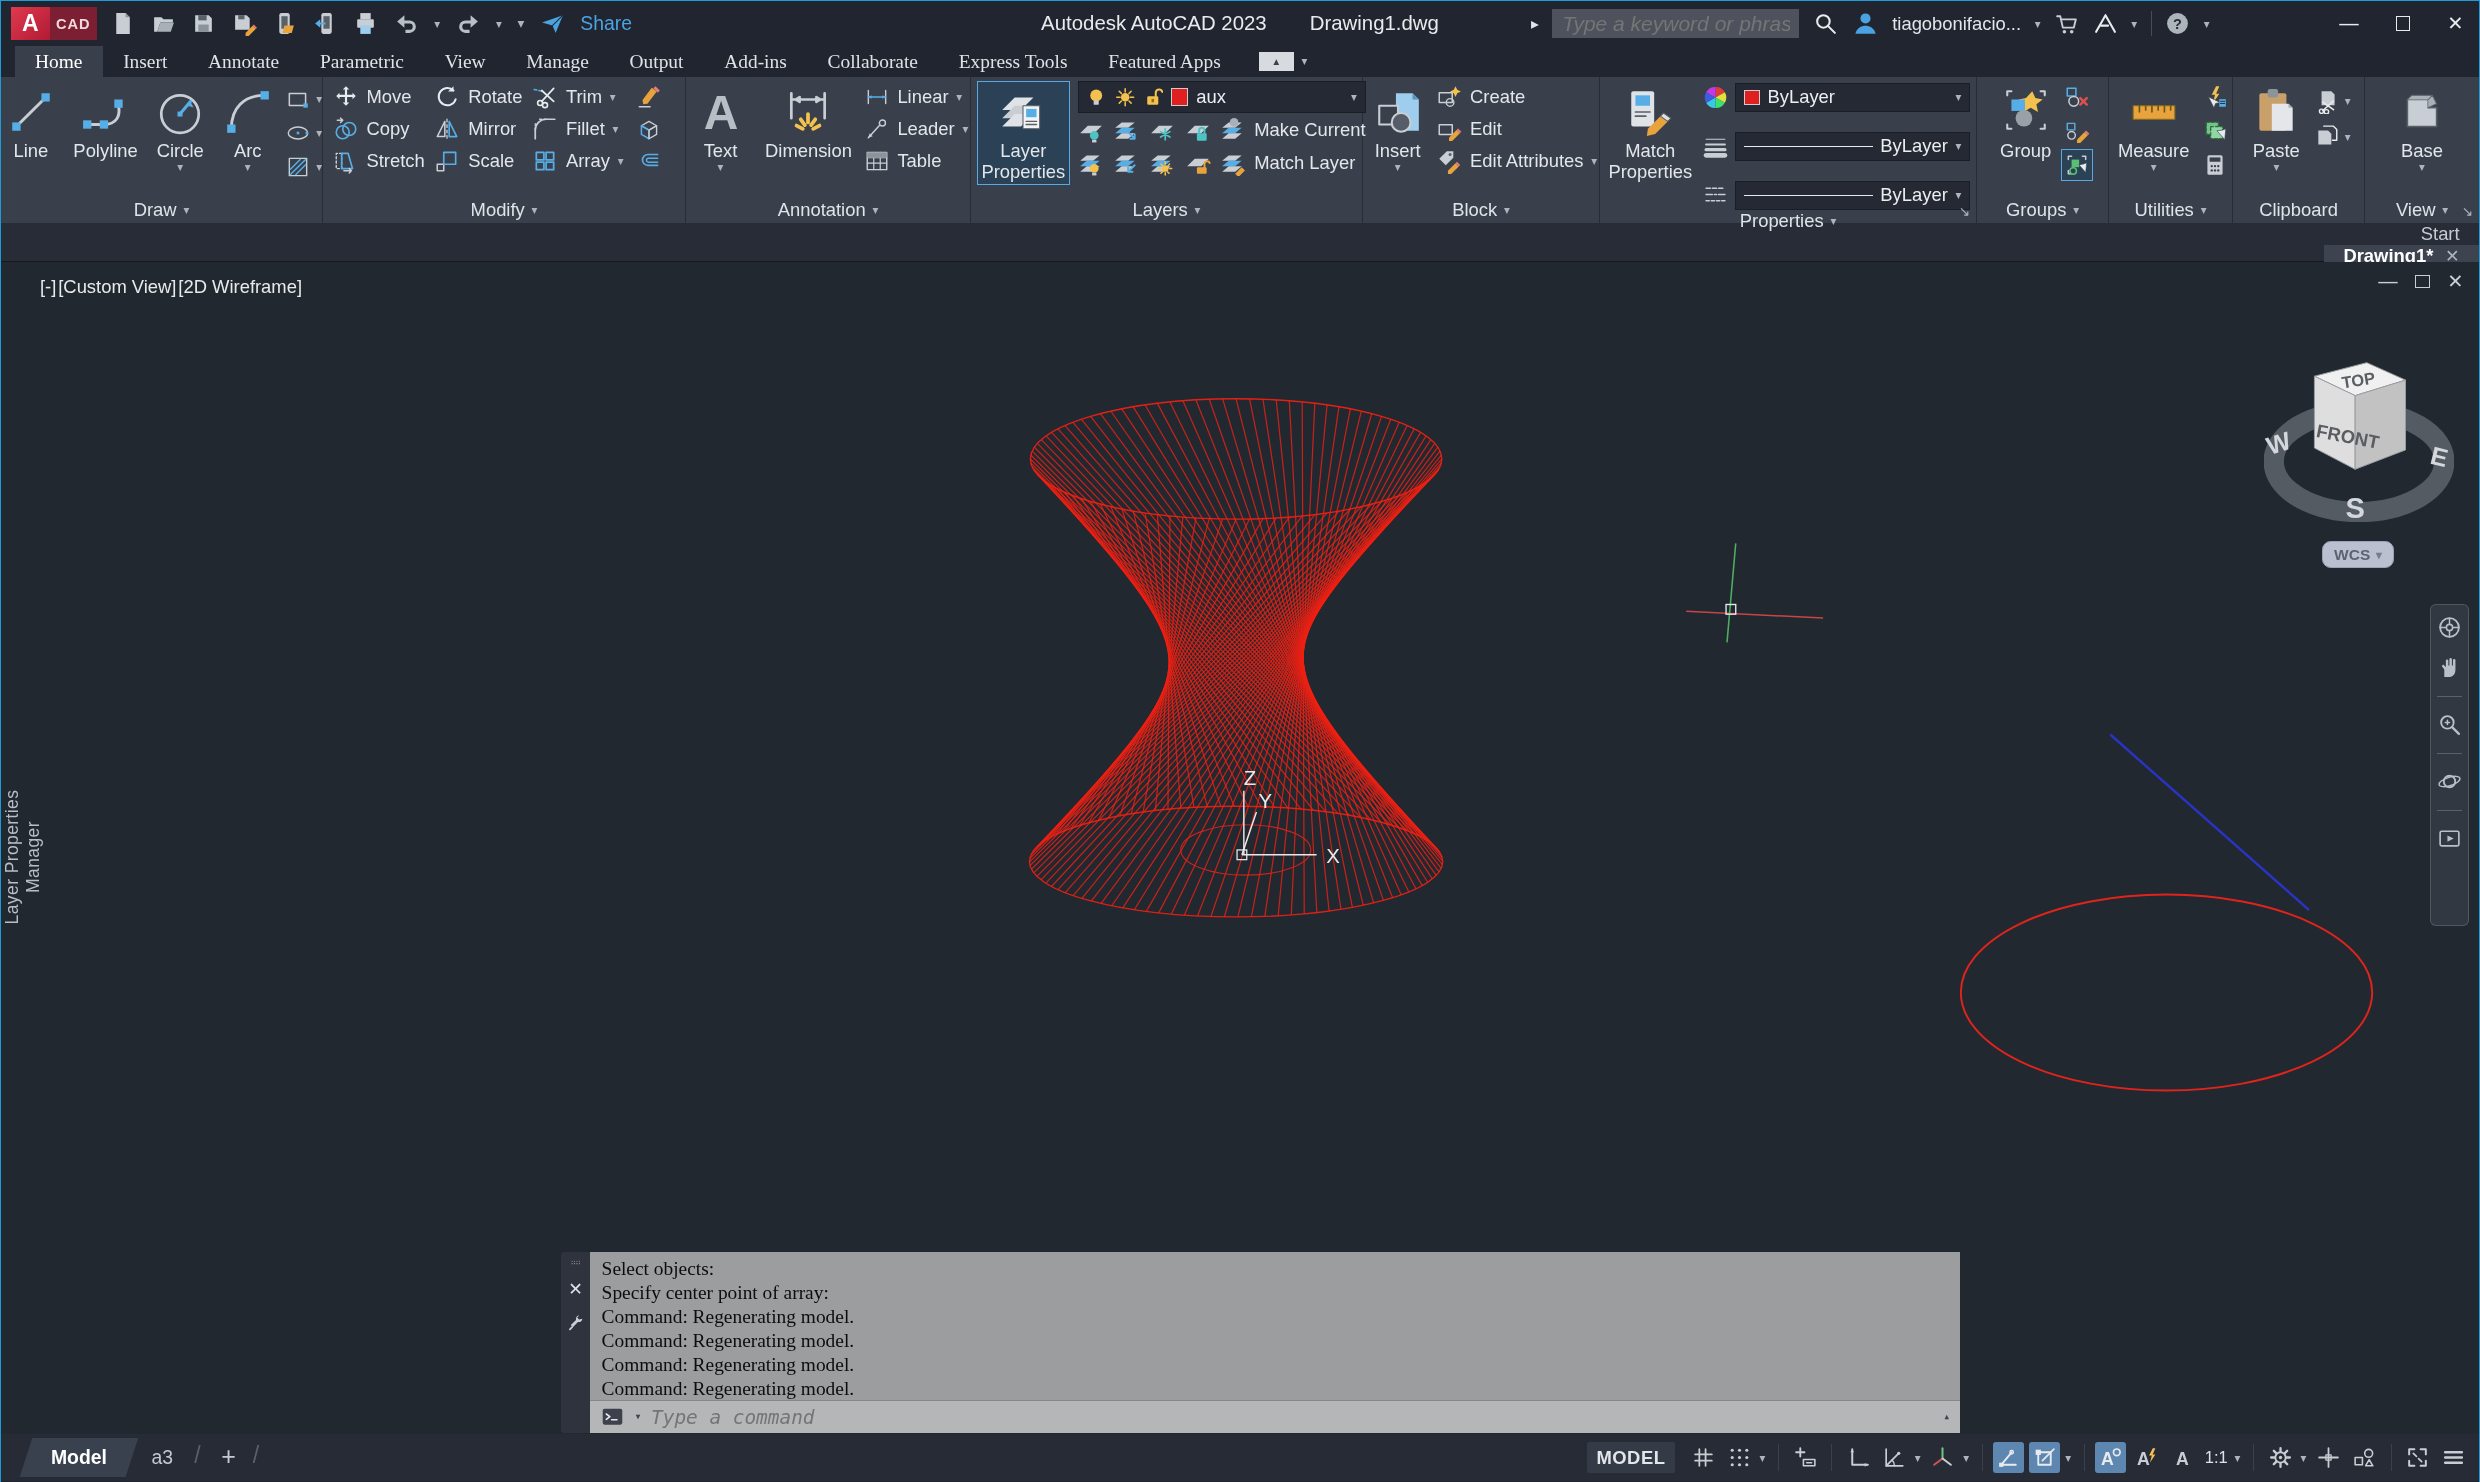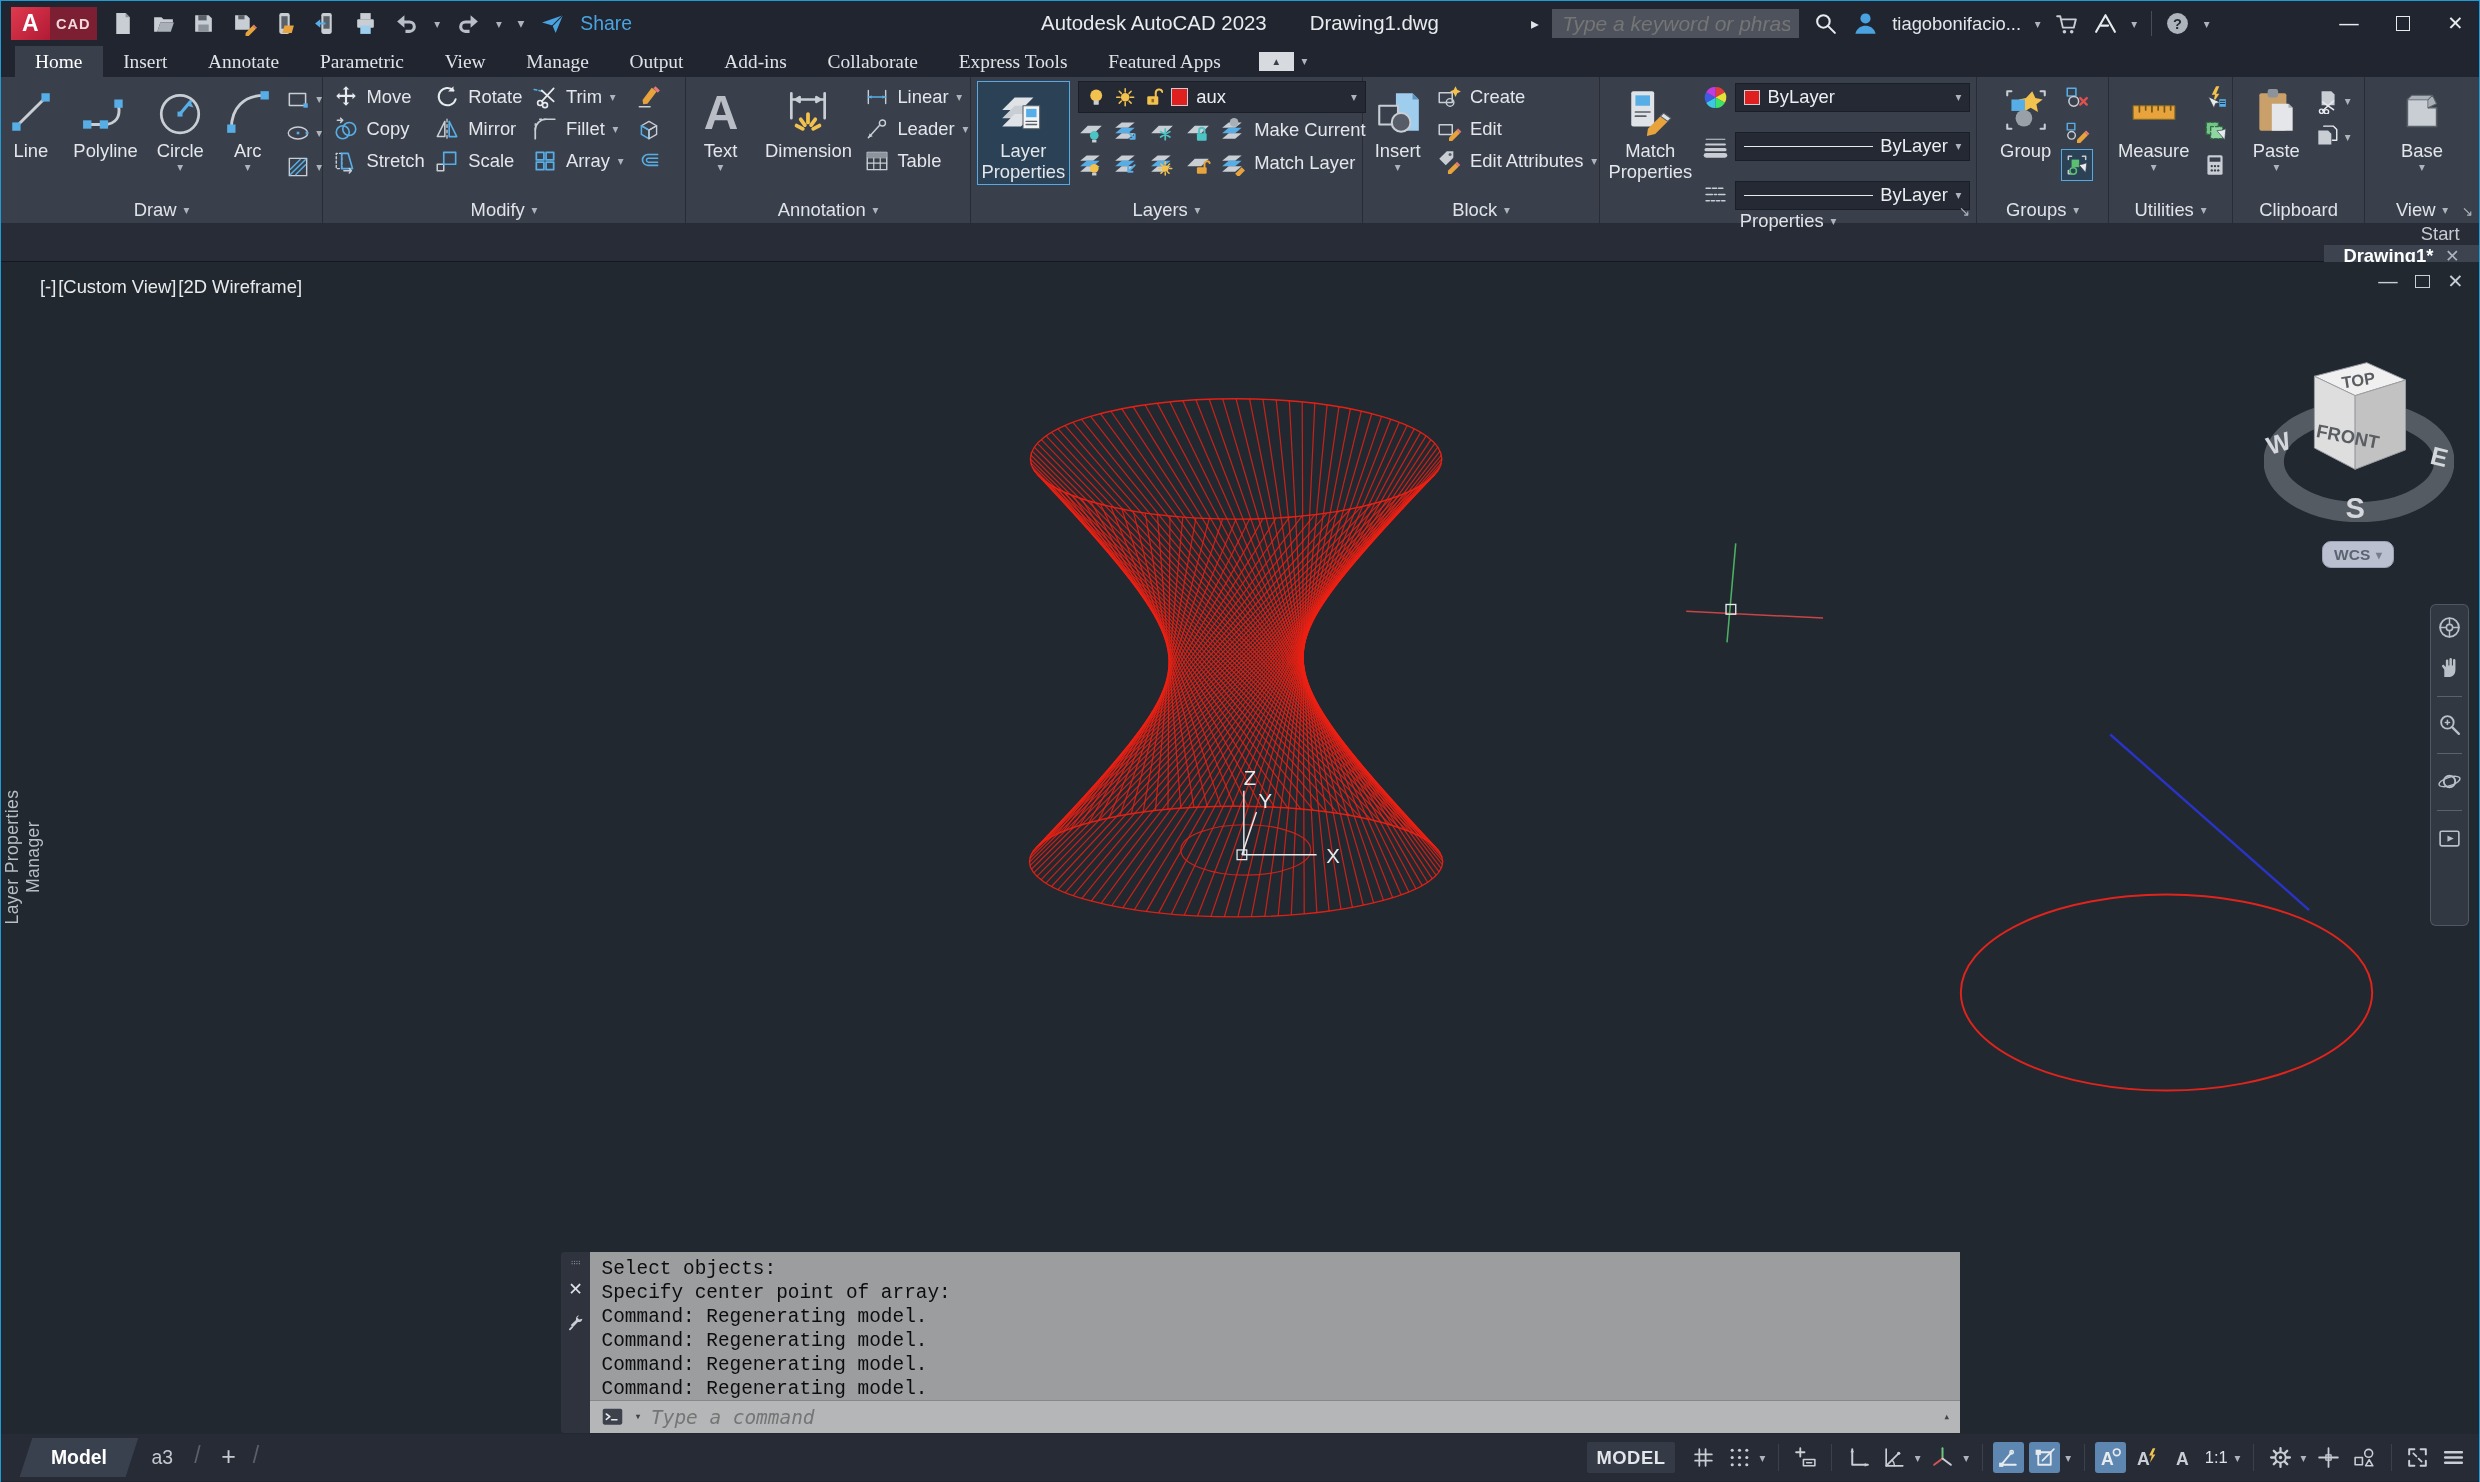--- a/index.html
+++ b/index.html
@@ -73,21 +73,21 @@
   .navbar{position:absolute;left:2429px;top:342px;width:39px;height:322px;background:rgba(64,70,82,.55);border:1px solid rgba(110,117,130,.5);border-radius:5.8px;display:flex;flex-direction:column;align-items:center;padding:9.7px 0;gap:15.5px;z-index:4;}
   .navbar .ic{width:25px;height:25px;display:block;cursor:pointer;}
   .navbar .nsep{width:25px;height:1px;background:rgba(130,137,150,.5);}
 
   
   .cmdwrap{position:absolute;left:560px;top:990px;display:flex;z-index:5;}
   .cmdrail{width:29px;background:#2e333d;display:flex;flex-direction:column;align-items:center;padding-top:3.9px;gap:13.6px;border-radius:2.9px 0 0 2.9px;}
   .cmdrail .ic{width:17.5px;height:17.5px;display:block;cursor:pointer;}
   .cmdrail .x{color:#dfe3e8;font-size:17.5px;cursor:pointer;}
   .cmdbody{width:1370px;}
-  .cmdhist{height:148px;background:#9c9d9f;padding:4.9px 0 0 11.6px;font-family:Liberation Mono, monospace;font-size:19.4px;color:#0d0d0d;line-height:24px;}
+  .cmdhist{height:148px;background:#9c9d9f;padding:4.9px 0 0 11.6px;font-family:Liberation Serif, serif;font-size:19.4px;color:#0d0d0d;line-height:24px;}
   .cmdline{background:#b5b6b8;height:33px;display:flex;align-items:center;padding:0 9.7px;gap:9.7px;border-top:1px solid #87888a;font-family:"DejaVu Sans Mono",monospace;}
   .cmdline .ic{width:25px;height:21.3px;display:block;cursor:pointer;}
   .cmdinput{flex:1;background:transparent;border:none;outline:none;font-style:italic;font-size:19.4px;color:#3f444a;font-family:"DejaVu Sans Mono",monospace;}
   .cmdline .cv{color:#3f444a;}
 
   
   .statusbar{height:47px;background:#262b35;display:flex;align-items:center;padding:0 9.7px 0 0;}
   .ltabs{display:flex;align-items:center;height:100%;padding-left:25px;gap:1.9px;}
   .mtab{transform:skewX(-18deg);background:#3a414e;padding:7.8px 25px;cursor:pointer;}
   .mtab span{display:inline-block;transform:skewX(18deg);color:#fff;font-weight:bold;font-size:19.4px;}

